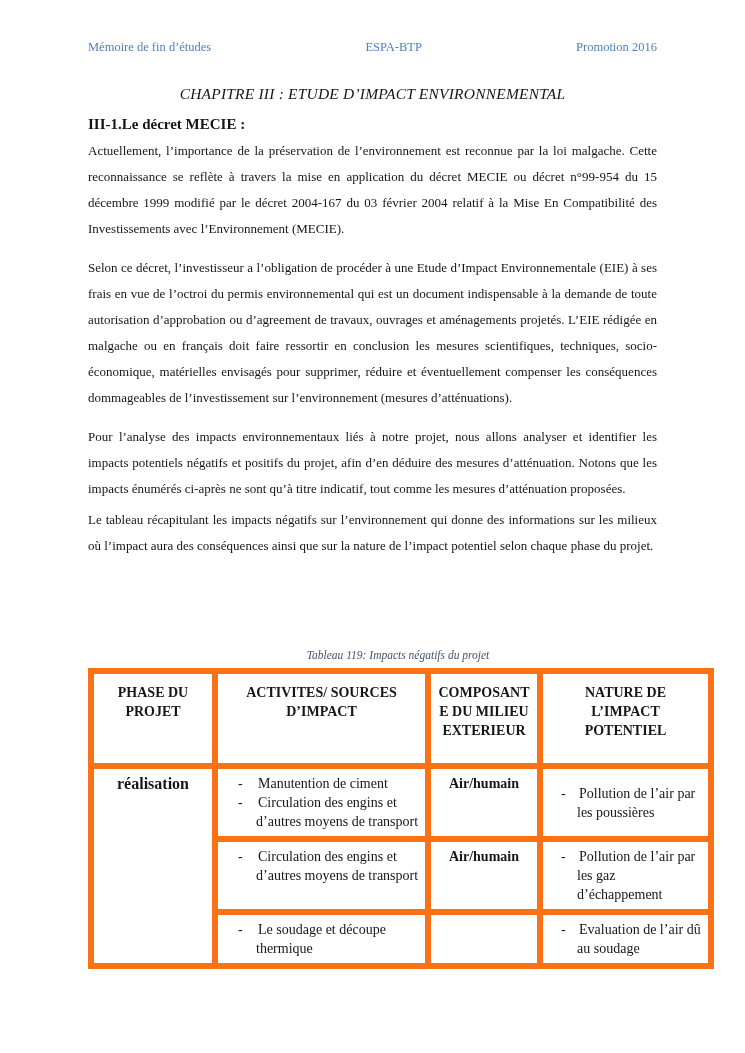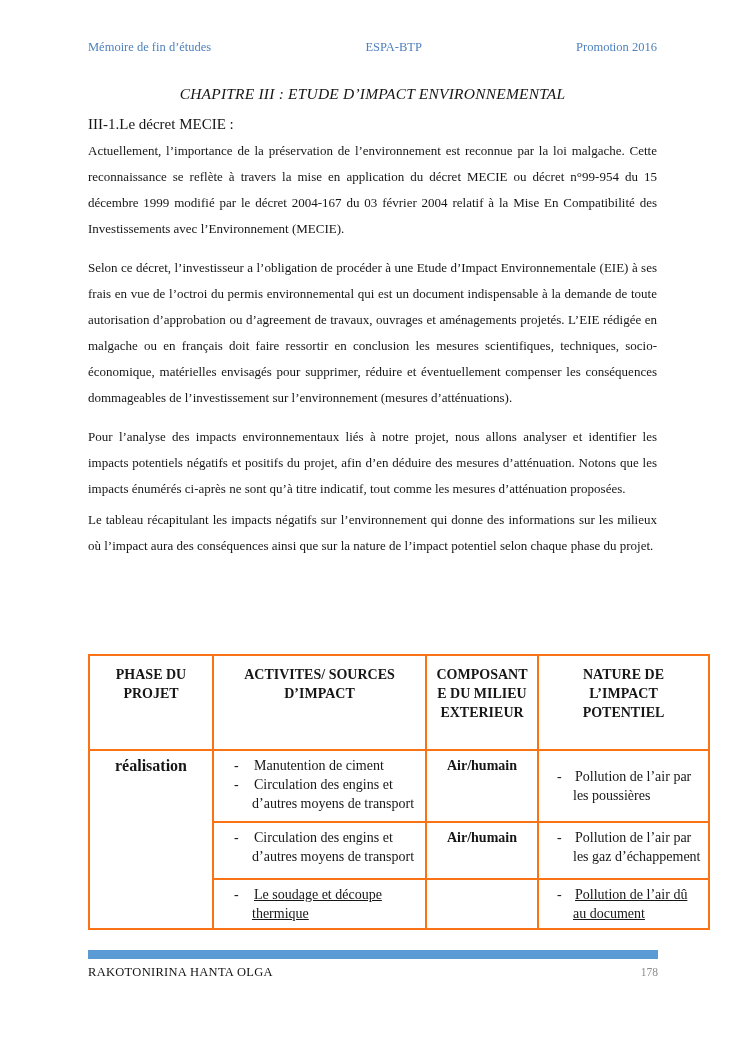--- a/index.html
+++ b/index.html
@@ -25,21 +25,21 @@
     color:var(--accent-text);font-size:12.5px;
   }
 
   
   .body-text{height:592px;overflow:hidden;}
   .chapter-title{
     margin-top:30px;text-align:center;font-size:15.5px;font-weight:normal;
     letter-spacing:.2px;white-space:pre-wrap;font-style:italic;
   }
   .sec-heading{
-    margin-top:13px;font-size:15px;font-weight:normal;white-space:pre-wrap;
+    margin-top:13px;font-size:15px;font-weight:bold;white-space:pre-wrap;
   }
   .para{
     margin-top:5px;font-size:13px;line-height:26px;text-align:justify;
   }
   .para.gap{margin-top:13px;}
 
   
   .table-caption{
     width:620px;text-align:center;font-style:italic;font-size:11.5px;
     color:var(--caption);margin-top:2px;
@@ -48,29 +48,29 @@
   
   table.impacts{
     border-collapse:collapse;table-layout:fixed;width:620px;margin-top:7px;
     font-size:14px;line-height:19px;
   }
   table.impacts col.c1{width:124px;}
   table.impacts col.c2{width:213px;}
   table.impacts col.c3{width:112px;}
   table.impacts col.c4{width:171px;}
   table.impacts th,table.impacts td{
-    border:2px solid #f97316;vertical-align:top;padding:5px 6px;
+    border:6px solid #f97316;vertical-align:top;padding:5px 6px;
   }
   table.impacts th{
     font-weight:bold;text-align:center;white-space:pre-line;height:95px;
     padding-top:9px;
   }
   tr.r1{height:72px;}
   tr.r2{height:57px;}
-  tr.r3{height:38px;text-decoration:underline;}
+  tr.r3{height:38px;}
   td.phase{vertical-align:middle;text-align:center;font-weight:bold;font-size:16px;}
   td.milieu{text-align:center;font-weight:bold;padding-top:7px;}
   td.acts{padding-left:10px;padding-top:6px;}
   td.nat{padding-left:8px;}
   td.nat.mid{vertical-align:middle;}
   .bullet{padding-left:32px;text-indent:-18px;}
   .bullet .dash{display:inline-block;width:4px;margin-right:16px;text-indent:0;}
   td.nat .bullet{padding-left:28px;text-indent:-16px;}
   td.nat .bullet .dash{margin-right:14px;}
 
@@ -100,20 +100,21 @@
       <h1 class="chapter-title">CHAPITRE III : ETUDE D’IMPACT ENVIRONNEMENTAL</h1>
 
       <h2 class="sec-heading">III-1.Le décret MECIE :</h2>
       <p class="para">Actuellement, l’importance de la préservation de l’environnement est reconnue par la loi malgache. Cette reconnaissance se reflète à travers la mise en application du décret MECIE ou décret n°99-954 du 15 décembre 1999 modifié par le décret 2004-167 du 03 février 2004 relatif à la Mise En Compatibilité des Investissements avec l’Environnement (MECIE).</p>
       <p class="para gap">Selon ce décret, l’investisseur a l’obligation de procéder à une Etude d’Impact Environnementale (EIE) à ses frais en vue de l’octroi du permis environnemental qui est un document indispensable à la demande de toute autorisation d’approbation ou d’agreement de travaux, ouvrages et aménagements projetés. L’EIE rédigée en malgache ou en français doit faire ressortir en conclusion les mesures scientifiques, techniques, socio-économique, matérielles envisagés pour supprimer, réduire et éventuellement compenser les conséquences dommageables de l’investissement sur l’environnement (mesures d’atténuations).</p>
       <p class="para gap">Pour l’analyse des impacts environnementaux liés à notre projet, nous allons analyser et identifier les impacts potentiels négatifs et positifs du projet, afin d’en déduire des mesures d’atténuation. Notons que les impacts énumérés ci-après ne sont qu’à titre indicatif, tout comme les mesures d’atténuation proposées.</p>
 
       <p class="para">Le tableau récapitulant les impacts négatifs sur l’environnement qui donne des informations sur les milieux où l’impact aura des conséquences ainsi que sur la nature de l’impact potentiel selon chaque phase du projet.</p>
     </div>
 
+    <div class="table-caption">Tableau 119: Impacts négatifs du projet</div>
 
     <table class="impacts">
       <colgroup>
         <col class="c1">
           <col class="c2">
           <col class="c3">
           <col class="c4">
       </colgroup>
       <tbody>
         <tr>
@@ -150,29 +151,22 @@
             <div class="bullet"><span class="dash">-</span><span>Pollution de l’air par les gaz d’échappement</span></div>
           </td>
         </tr>
 
         <tr class="r3">
           <td class="acts">
             <div class="bullet"><span class="dash">-</span><span>Le soudage et découpe thermique</span></div>
           </td>
           <td class="milieu"></td>
           <td class="nat">
-            <div class="bullet"><span class="dash">-</span><span>Pollution de l’air dû au document</span></div>
+            <div class="bullet"><span class="dash">-</span><span>Evaluation de l’air dû au soudage</span></div>
           </td>
         </tr>
       </tbody>
     </table>
 
   </div>
 
-  <div class="doc-footer">
-    <div class="footer-bar"></div>
-    <div class="footer-row">
-      <span class="footer-author">RAKOTONIRINA HANTA OLGA</span>
-      <span class="footer-page">178</span>
-    </div>
-  </div>
 
 </div>
 
 </body></html>

